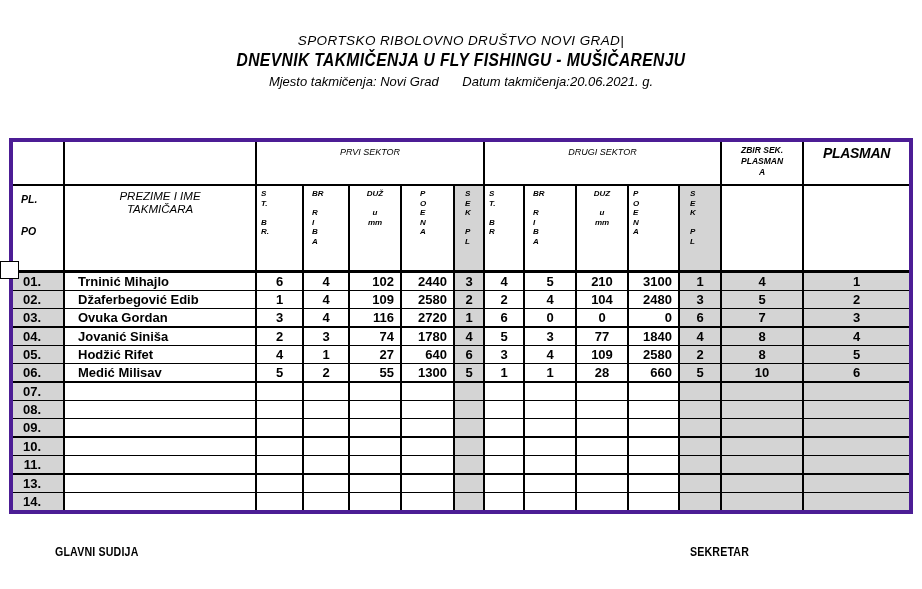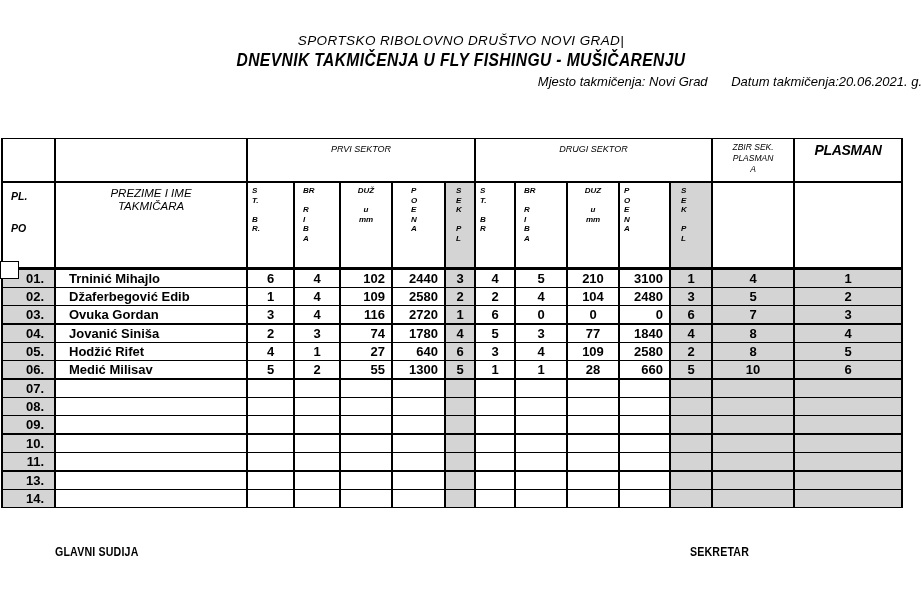--- a/index.html
+++ b/index.html
@@ -5,49 +5,49 @@
   html,body{margin:0;padding:0;}
   body{
     width:922px;height:589px;background:#ffffff;position:relative;
     font-family:"Liberation Sans",sans-serif;color:#000;overflow:hidden;
   }
   
   .doc-header{position:absolute;top:33px;left:0;width:922px;text-align:center;}
   .club-line{font-style:italic;font-size:13.5px;letter-spacing:0.4px;}
   .title-line{font-style:italic;font-weight:bold;font-size:19px;letter-spacing:0.5px;
               transform:scaleX(0.82);transform-origin:50% 50%;margin-top:1px;}
-  .meta-line{font-style:italic;font-size:13px;margin-top:3px;text-align:right;}
+  .meta-line{font-style:italic;font-size:13px;margin-top:3px;}
   .meta-line .date{margin-left:20px;}
 
   
-  table{position:absolute;left:1px;top:138px;width:900px;border-collapse:collapse;
-        table-layout:fixed;border:1px solid #4c1d95;}
+  table{position:absolute;left:9px;top:138px;width:900px;border-collapse:collapse;
+        table-layout:fixed;border:4px solid #4c1d95;}
   td{border:1px solid #000;border-left-width:2px;border-right-width:2px;
      padding:0;vertical-align:middle;overflow:hidden;}
   tr.hdr1 td{height:37px;vertical-align:top;border-bottom-width:2px;}
   tr.hdr2 td{height:79px;vertical-align:top;border-bottom-width:3px;}
   tbody td{height:17px;font-weight:bold;font-size:13px;}
   tr.grp td{border-top-width:2px;}
   .shade{background:#d4d4d4;}
   .pre{white-space:pre-line;}
 
   .h-sector{font-style:italic;font-size:9px;text-align:center;padding-top:5px;}
-  .h-zbir{font-weight:normal;font-style:italic;font-size:8.5px;line-height:11px;
+  .h-zbir{font-weight:bold;font-style:italic;font-size:8.5px;line-height:11px;
           text-align:center;padding-top:3px;}
   .h-plasman{font-weight:bold;font-style:italic;font-size:14px;letter-spacing:-0.3px;
              text-align:center;padding-top:3px;}
   .h-pl{font-weight:bold;font-style:italic;font-size:10.5px;line-height:16px;
         padding:5px 0 0 8px;}
   .h-name{font-weight:normal;font-style:italic;font-size:11.5px;line-height:13px;
           text-align:center;padding-top:4px;}
   .h-lbl{font-weight:bold;font-style:italic;font-size:8px;line-height:9.5px;padding-top:3px;}
   .pl4{padding-left:4px;} .pl8{padding-left:8px;} .pl10{padding-left:10px;}
   .pl18{padding-left:18px;} .plc{text-align:center;}
 
-  .c-pl{text-align:right;padding-right:10px;}
+  .c-pl{text-align:right;padding-right:22px;}
   .c-name{text-align:left;padding-left:13px;}
   .c-ctr{text-align:center;}
   .c-right{text-align:right;padding-right:6px;}
 
   
   .side-box{position:absolute;left:0;top:261px;width:17px;height:16px;
             border:1px solid #000;background:#fff;z-index:3;}
 
   
   .footer-left,.footer-right{position:absolute;top:545px;font-weight:bold;font-size:12.5px;

